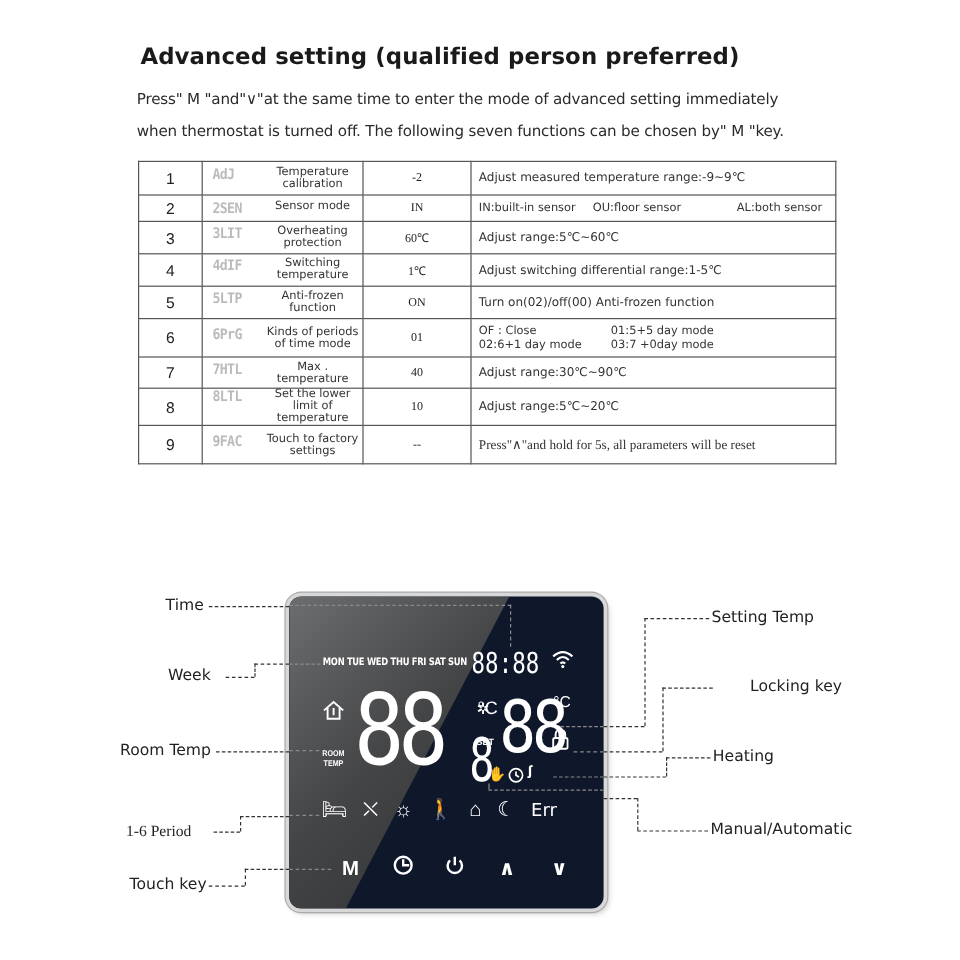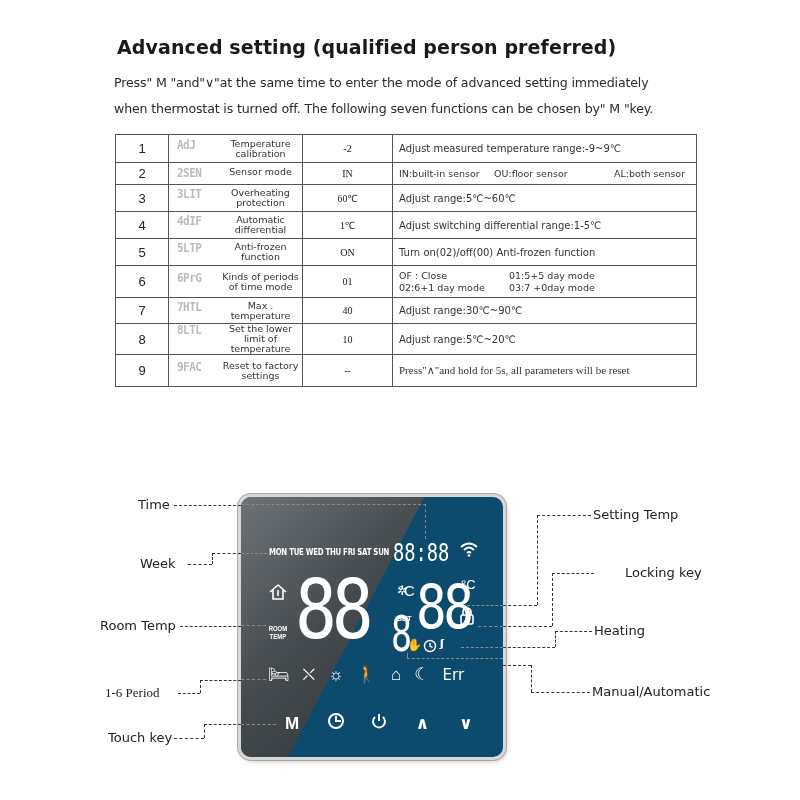--- a/index.html
+++ b/index.html
@@ -25,21 +25,21 @@
   .seg { width:42px; font-family:"DejaVu Sans Mono", monospace; font-size:11px; color:#bbb;
          letter-spacing:-0.5px; padding-left:8px; font-weight:bold; transform:scaleY(1.1); }
   .set-label { flex:1; text-align:center; font-size:9.5px; line-height:10px; color:#333;
                font-family:"DejaVu Sans", sans-serif; }
   .adj-multi { display:grid; grid-template-columns:95px 120px auto; font-size:9.5px; }
   .adj-2x2 { display:grid; grid-template-columns:110px auto; font-size:9.5px; line-height:12px; }
   .serif { font-family:"Liberation Serif", serif; font-size:11px; }
 
   
   .device { position:absolute; left:241px; top:497px; width:262px; height:260px;
-            background:#0c4a6e; border-radius:10px;
+            background:#0f172a; border-radius:10px;
             box-shadow:0 0 0 3px #d8d8d8, 0 0 0 4px #aaa, 2px 3px 6px rgba(0,0,0,0.35); overflow:hidden; }
   .glare { position:absolute; left:0; top:0; width:100%; height:100%;
            background:linear-gradient(135deg, #777 0%, #4a4a4a 40%, #2a2a2a 100%);
            clip-path:polygon(0 0, 70% 0, 18% 100%, 0 100%); opacity:0.9; }
   .dev-el { position:absolute; color:#fff; }
   .week { left:28px; top:50px; font-size:8.5px; font-weight:bold; letter-spacing:-0.3px;
           font-family:"DejaVu Sans", sans-serif; transform:scaleX(0.82); transform-origin:left; white-space:nowrap; }
   .clock { left:152px; top:42px; font-family:"DejaVu Sans Mono", monospace; font-size:24px;
            letter-spacing:0px; transform:scaleX(0.78); transform-origin:left; }
   .wifi { left:218px; top:44px; }
@@ -121,21 +121,21 @@
         </td>
     <td class="c-def">60℃</td>
     <td class="c-adj">Adjust range:5℃~60℃</td>
   </tr>
 
   <tr style="height:27px;">
     <td class="c-sym">4</td>
     <td class="c-set">
           <div class="set-wrap">
             <span class="seg">4dIF</span>
-            <span class="set-label">Automatic differential</span>
+            <span class="set-label">Switching temperature</span>
           </div>
         </td>
     <td class="c-def">1℃</td>
     <td class="c-adj">Adjust switching differential range:1-5℃</td>
   </tr>
 
   <tr style="height:27px;">
     <td class="c-sym">5</td>
     <td class="c-set">
           <div class="set-wrap">
@@ -188,21 +188,21 @@
         </td>
     <td class="c-def">10</td>
     <td class="c-adj">Adjust range:5℃~20℃</td>
   </tr>
 
   <tr style="height:32px;">
     <td class="c-sym">9</td>
     <td class="c-set">
           <div class="set-wrap">
             <span class="seg">9FAC</span>
-            <span class="set-label">Reset to factory settings</span>
+            <span class="set-label">Touch to factory settings</span>
           </div>
         </td>
     <td class="c-def">--</td>
     <td class="c-adj serif">Press"∧"and hold for 5s, all parameters will be reset</td>
   </tr>
 </tbody>
   </table>
 
 <div class="device">
   <div class="glare"></div>

